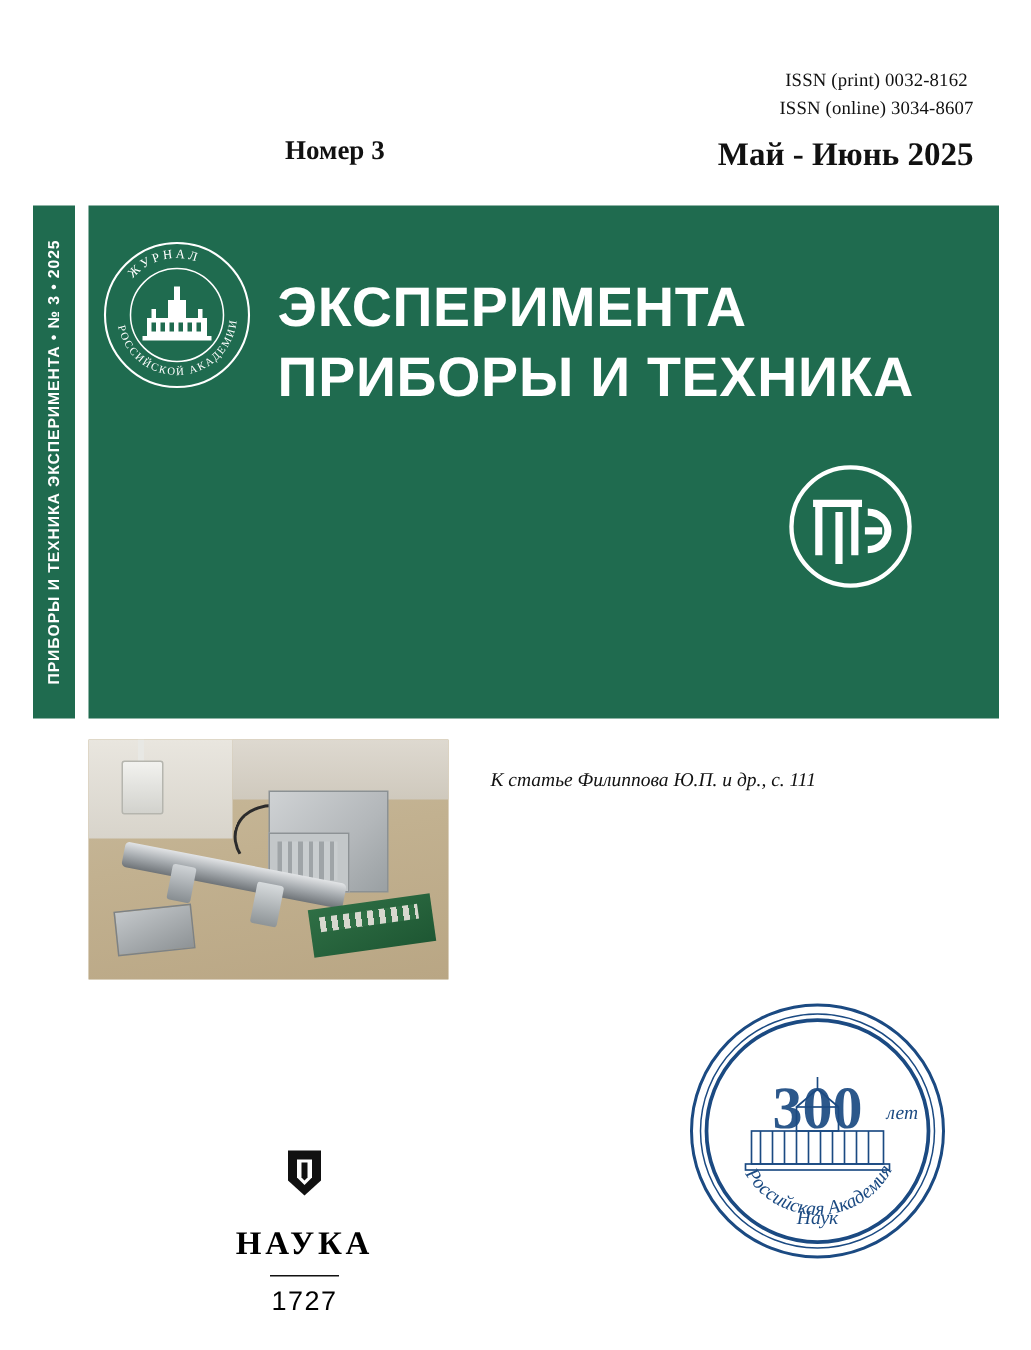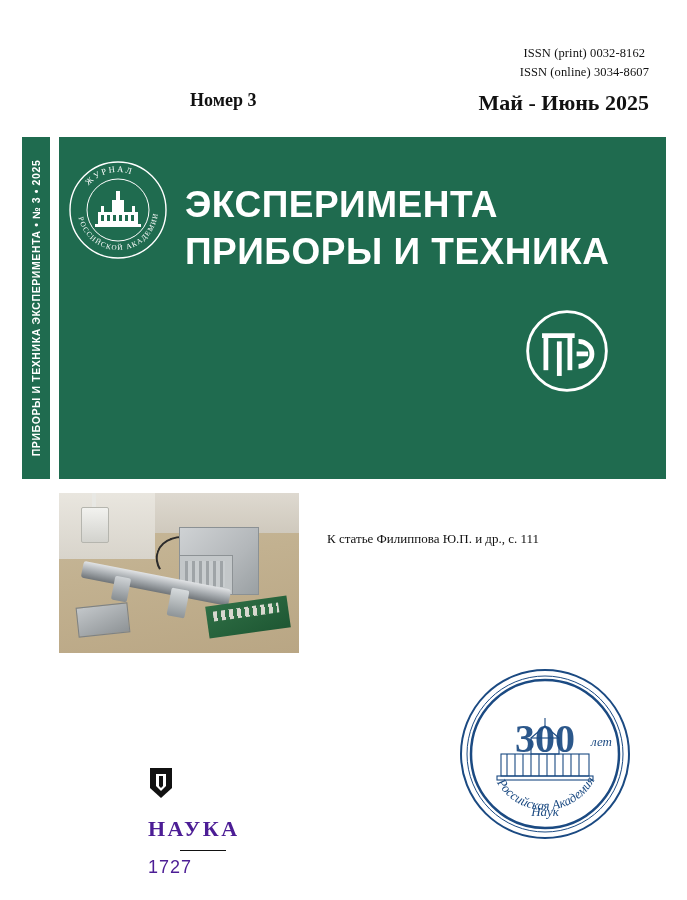--- a/index.html
+++ b/index.html
@@ -229,40 +229,42 @@
     top: 512px;
     width: 330px;
     color: #111;
     font-family: "Liberation Serif", serif;
   }
   .caption-main {
     font-size: 13.5px;
     line-height: 1.45;
   }
   .caption-ref {
-    margin-top: 19px;
+    margin-top: 0;
     font-size: 13px;
+    font-style: italic;
   }
 
   
   .ras-seal {
     position: absolute;
     right: 56px;
     bottom: 60px;
     width: 172px;
     height: 172px;
   }
 
   
   .nauka {
     position: absolute;
     left: 148px;
     bottom: 22px;
     width: 110px;
-    color: #4c1d95;
+    text-align: center;
+    color: #000000;
   }
   .nauka-mark {
     width: 26px;
     height: 34px;
     margin: 0 auto 12px auto;
   }
   .nauka-name {
     font-size: 22px;
     font-weight: bold;
     letter-spacing: 2.5px;

